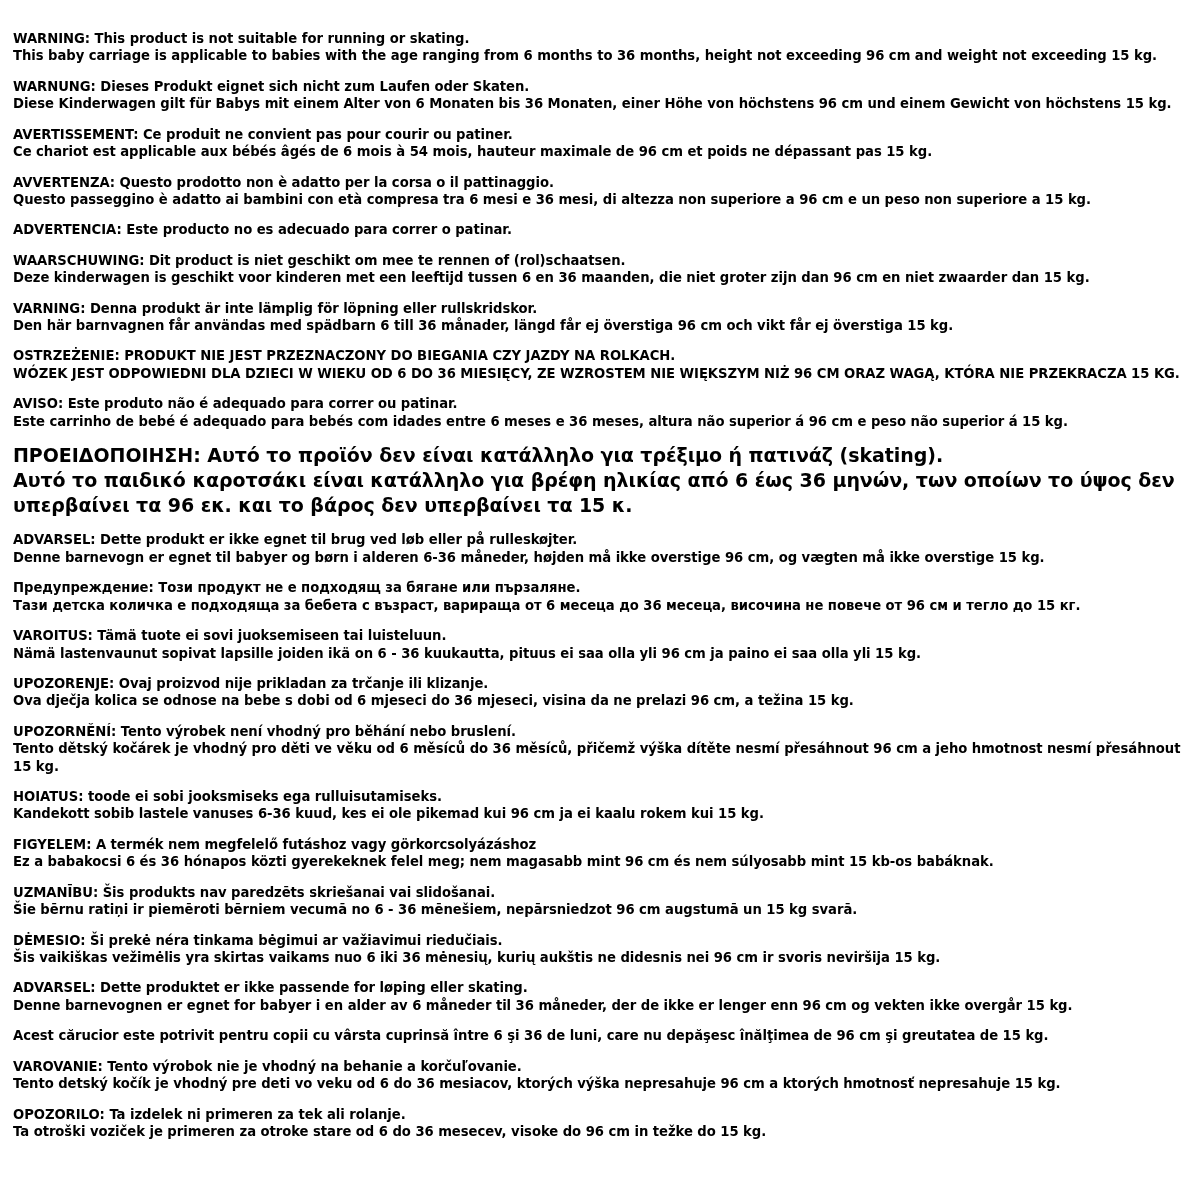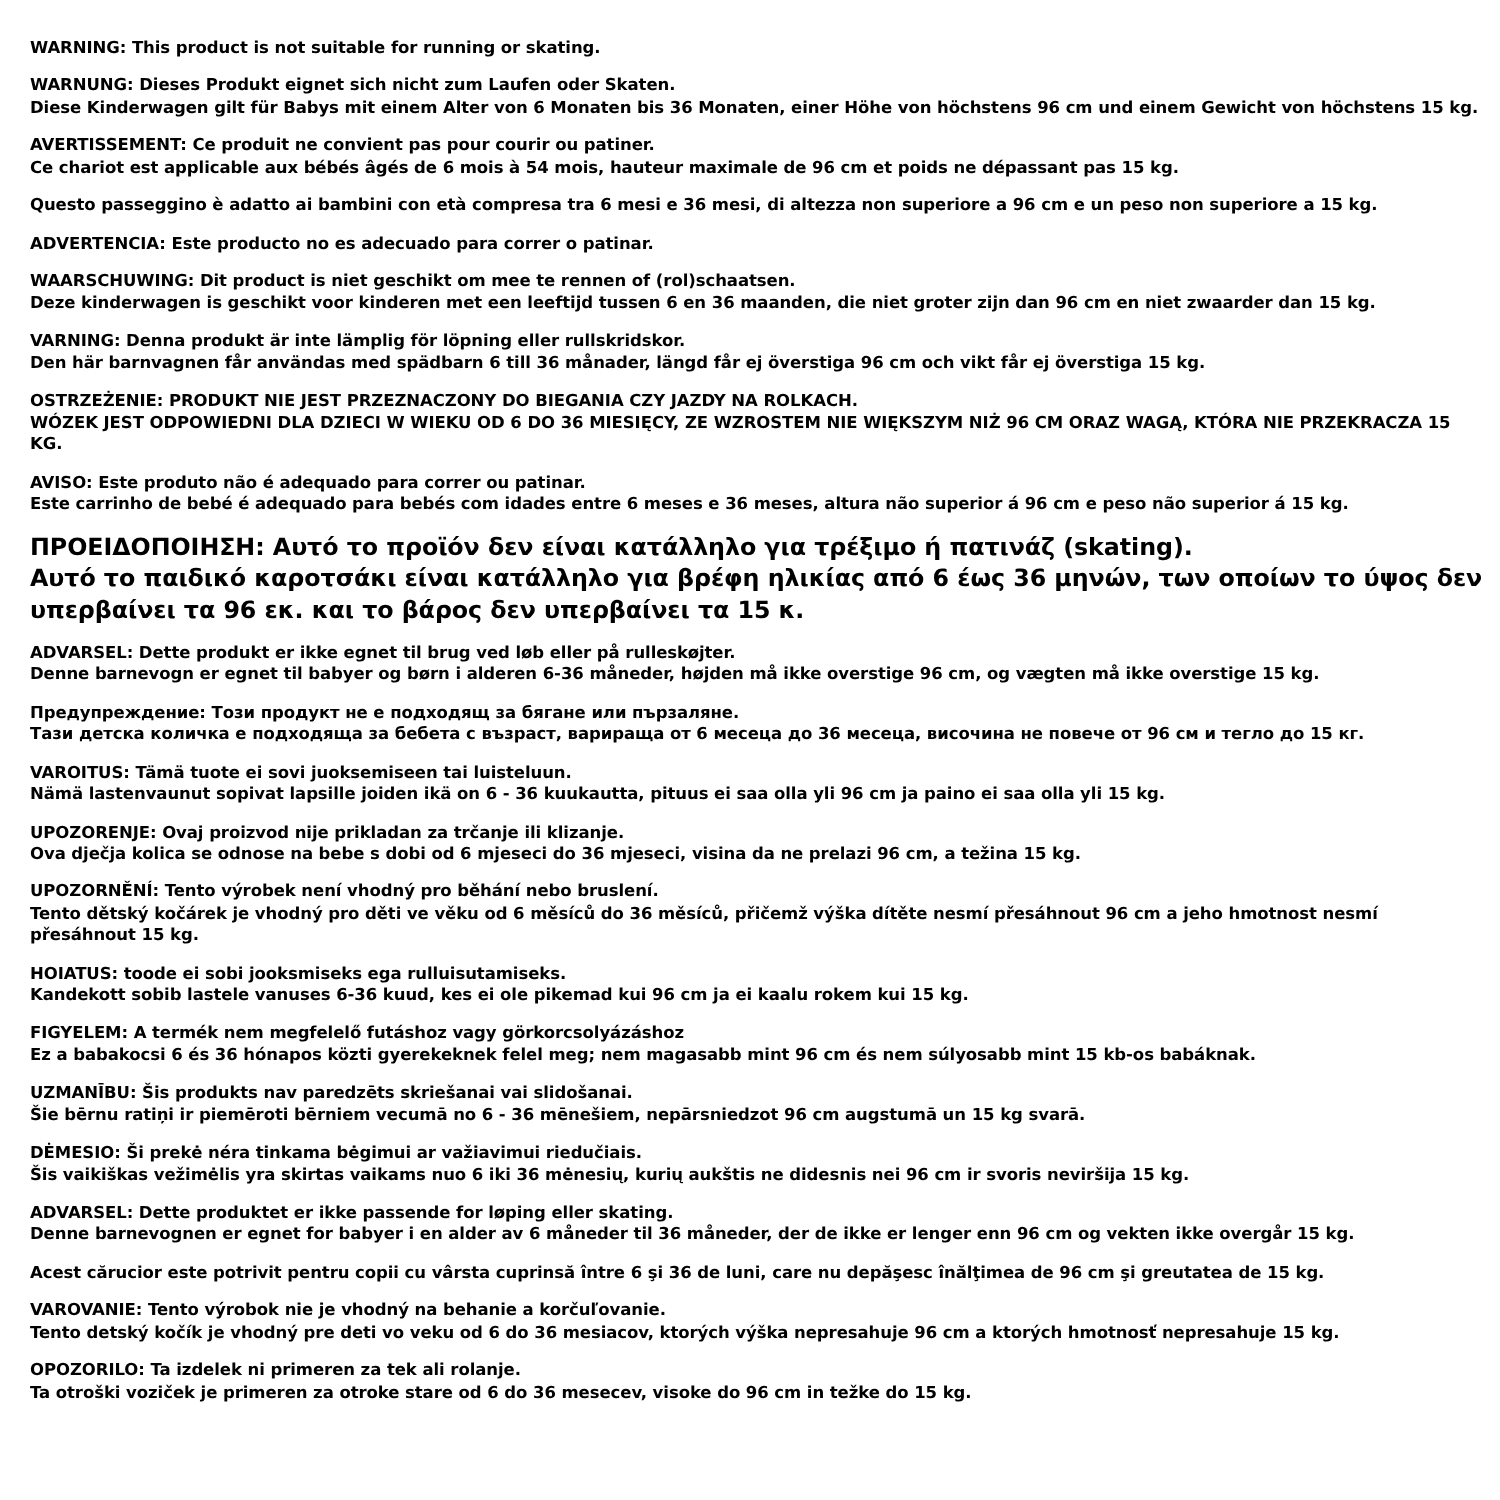--- a/index.html
+++ b/index.html
@@ -7,21 +7,21 @@
     padding: 0;
     background: #ffffff;
   }
   body {
     width: 1200px;
     min-height: 1200px;
     font-family: "DejaVu Sans", sans-serif;
     color: #000000;
   }
   #doc {
-    padding: 30px 12px 10px 24px;
+    padding: 30px 12px 10px 13px;
     box-sizing: border-box;
   }
   .block {
     margin-bottom: 13px;
   }
   .line {
     font-size: 13.2px;
     line-height: 1.32;
     white-space: pre-wrap;
     letter-spacing: -0.05px;
@@ -36,30 +36,32 @@
   .block.greek .line {
     font-size: 19px;
   }
 </style>
 </head>
 <body>
 
 <div id="doc">
     <div class="block">
       <div class="line head">WARNING: This product is not suitable for running or skating.</div>
+      <div class="line body">This baby carriage is applicable to babies with the age ranging from 6 months to 36 months, height not exceeding 96 cm and weight not exceeding 15 kg.</div>
     </div>
     <div class="block">
       <div class="line head">WARNUNG: Dieses Produkt eignet sich nicht zum Laufen oder Skaten.</div>
       <div class="line body">Diese Kinderwagen gilt für Babys mit einem Alter von 6 Monaten bis 36 Monaten, einer Höhe von höchstens 96 cm und einem Gewicht von höchstens 15 kg.</div>
     </div>
     <div class="block">
       <div class="line head">AVERTISSEMENT: Ce produit ne convient pas pour courir ou patiner.</div>
       <div class="line body">Ce chariot est applicable aux bébés âgés de 6 mois à 54 mois, hauteur maximale de 96 cm et poids ne dépassant pas 15 kg.</div>
     </div>
     <div class="block">
+      <div class="line head">AVVERTENZA: Questo prodotto non è adatto per la corsa o il pattinaggio.</div>
       <div class="line body">Questo passeggino è adatto ai bambini con età compresa tra 6 mesi e 36 mesi, di altezza non superiore a 96 cm e un peso non superiore a 15 kg.</div>
     </div>
     <div class="block">
       <div class="line head">ADVERTENCIA: Este producto no es adecuado para correr o patinar.</div>
     </div>
     <div class="block">
       <div class="line head">WAARSCHUWING: Dit product is niet geschikt om mee te rennen of (rol)schaatsen.</div>
       <div class="line body">Deze kinderwagen is geschikt voor kinderen met een leeftijd tussen 6 en 36 maanden, die niet groter zijn dan 96 cm en niet zwaarder dan 15 kg.</div>
     </div>
     <div class="block">

